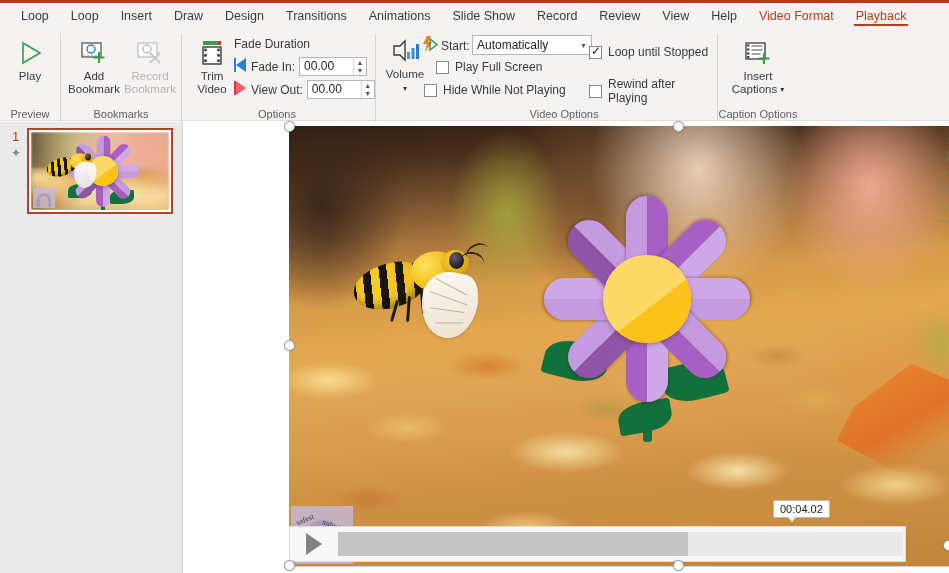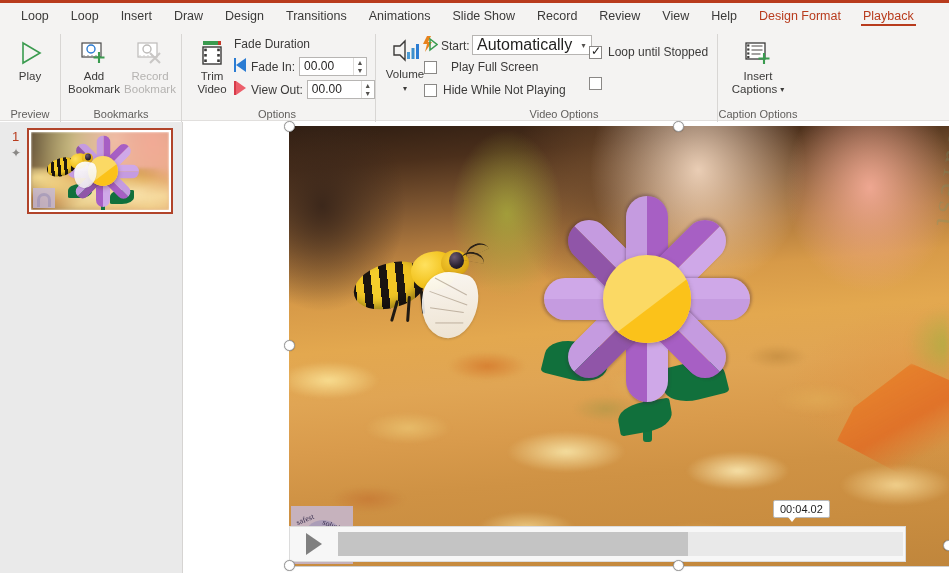--- a/index.html
+++ b/index.html
@@ -74,21 +74,21 @@
   .cbox.checked::after {
     content:"\2713"; position:absolute; left:1px; top:-3px;
     font-size:12px; color:#201f1e; line-height:14px;
   }
 
   
   .combo {
     position:absolute; display:flex; align-items:center;
     height:20px; border:1px solid #b7b5b3; background:#fff; width:120px;
   }
-  .combo .cv { flex:1; font-size:16px; color:#201f1e; padding-left:4px; }
+  .combo .cv { flex:1; font-size:12px; color:#201f1e; padding-left:4px; }
   .combo .carr { width:15px; text-align:center; font-size:8px; color:#54524f; }
 
   
   .thumbpane {
     position:absolute; left:0; top:122px; width:183px; height:451px;
     background:#eaeaea; border-right:1px solid #d6d4d2;
   }
   .slidenum { position:absolute; left:12px; top:7px; font-size:13px; color:#b83b1d; }
   .animstar { position:absolute; left:11px; top:24px; font-size:12px; color:#8a8886; }
   .thumbframe {
@@ -309,21 +309,21 @@
     <div class="tab">Insert</div>
     <div class="tab">Draw</div>
     <div class="tab">Design</div>
     <div class="tab">Transitions</div>
     <div class="tab">Animations</div>
     <div class="tab">Slide Show</div>
     <div class="tab">Record</div>
     <div class="tab">Review</div>
     <div class="tab">View</div>
     <div class="tab">Help</div>
-    <div class="tab contextual">Design Format</div>
+    <div class="tab contextual">Video Format</div>
     <div class="tab active">Playback</div>
   </div>
 
   <div class="ribbon">
 
     <div class="rgroup" style="left:0; width:60px;">
       <div class="bigbtn" style="left:8px; top:8px; width:44px;">
         <span class="ico">
           <svg width="26" height="26" viewBox="0 0 26 26">
             <polygon points="6,3 23,13 6,23" fill="none" stroke="#3a9b4f" stroke-width="1.6"></polygon>
@@ -446,34 +446,35 @@
             <polygon points="8,3 8,14 15,8.5" fill="none" stroke="#3a9b4f" stroke-width="1.5"></polygon>
           </svg>
         </span>
         <span class="fieldlabel">Start:</span>
       </div>
       <div class="combo" style="left:96px; top:7px; width:120px;">
         <span class="cv">Automatically</span>
         <span class="carr">▾</span>
       </div>
 
-      <div class="cbrow" style="left:48px; top:32px;gap:8px;">
+      <div class="cbrow" style="left:60px; top:32px;">
         <span class="cbox"></span>
         <span>Play Full Screen</span>
       </div>
       <div class="cbrow" style="left:48px; top:55px;">
         <span class="cbox"></span>
         <span>Hide While Not Playing</span>
       </div>
       <div class="cbrow" style="left:213px; top:17px;">
         <span class="cbox checked"></span>
         <span>Loop until Stopped</span>
       </div>
       <div class="cbrow" style="left:213px; top:49px;">
         <span class="cbox"></span>
+        <span>Rewind after Playing</span>
       </div>
 
       <div class="glabel" style="left:103px; width:170px;">Video Options</div>
     </div>
     <div class="vsep" style="left:717px;"></div>
 
     <div class="rgroup" style="left:718px; width:80px;">
       <div class="bigbtn" style="left:8px; top:8px; width:64px;">
         <span class="ico">
           <svg width="30" height="26" viewBox="0 0 30 26">

